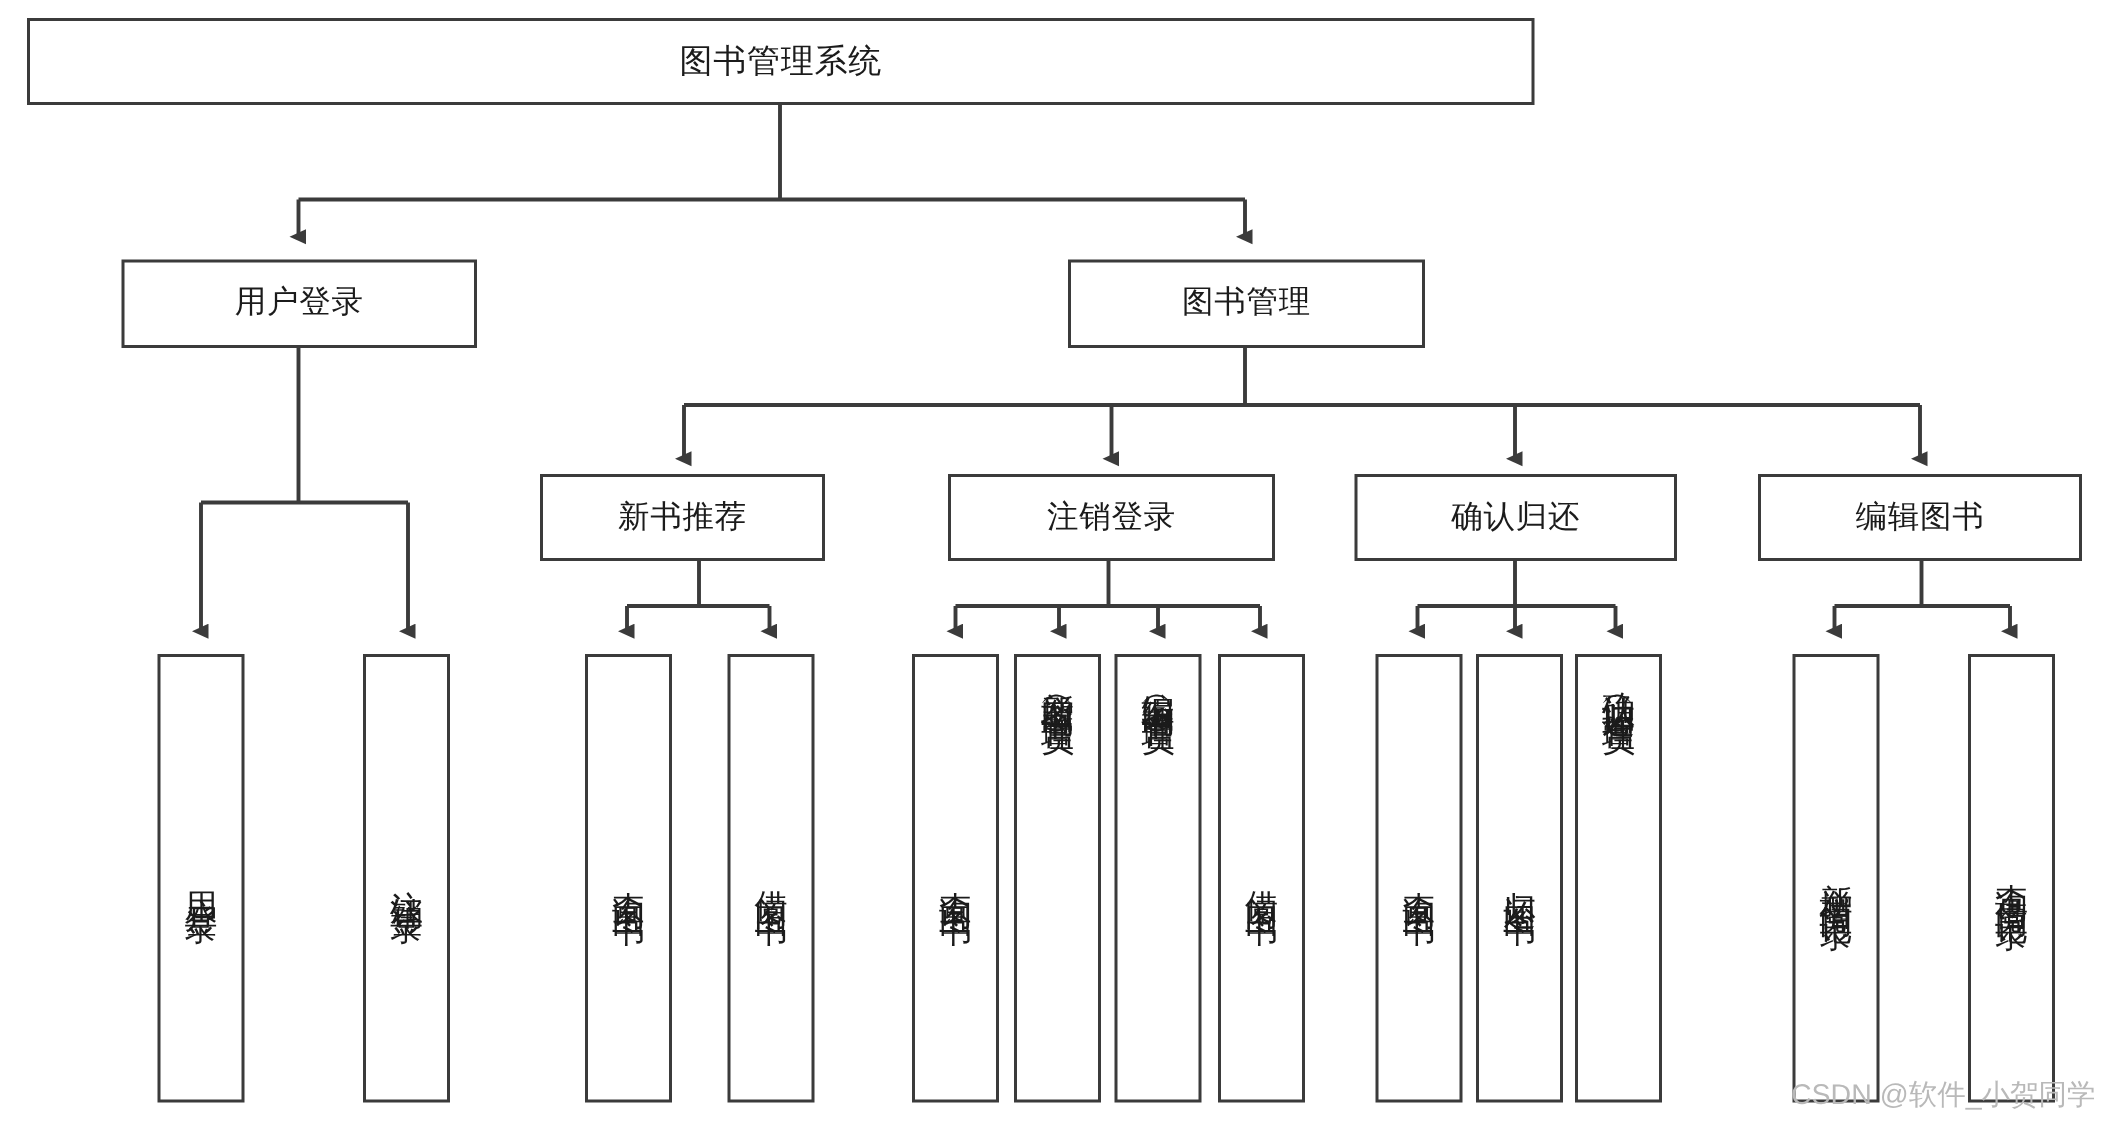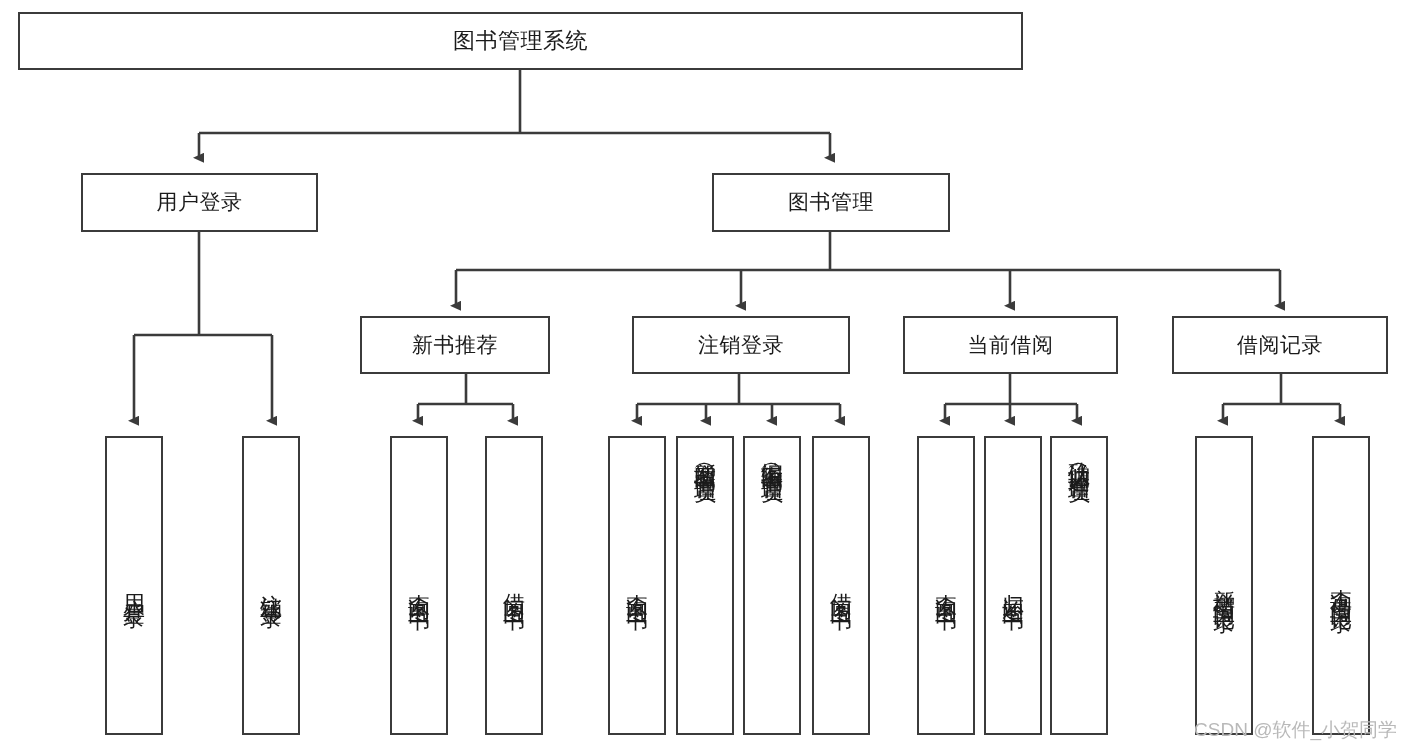--- a/index.html
+++ b/index.html
@@ -148,24 +148,24 @@
     <span class="label">图书管理</span>
   </div>
 
   <div class="node h" style="left:360px; top:316px; width:190px; height:58px;">
     <span class="label">新书推荐</span>
   </div>
   <div class="node h" style="left:632px; top:316px; width:218px; height:58px;">
     <span class="label">注销登录</span>
   </div>
   <div class="node h" style="left:903px; top:316px; width:215px; height:58px;">
-    <span class="label">当前借阅</span>
+    <span class="label">确认归还</span>
   </div>
   <div class="node h" style="left:1172px; top:316px; width:216px; height:58px;">
-    <span class="label">借阅记录</span>
+    <span class="label">编辑图书</span>
   </div>
 
   <div class="node v" style="left:105px; top:436px; width:58px; height:299px;">
     <span class="label">用户登录</span>
   </div>
   <div class="node v" style="left:242px; top:436px; width:58px; height:299px;">
     <span class="label">注销登录</span>
   </div>
 
   <div class="node v" style="left:390px; top:436px; width:58px; height:299px;">

